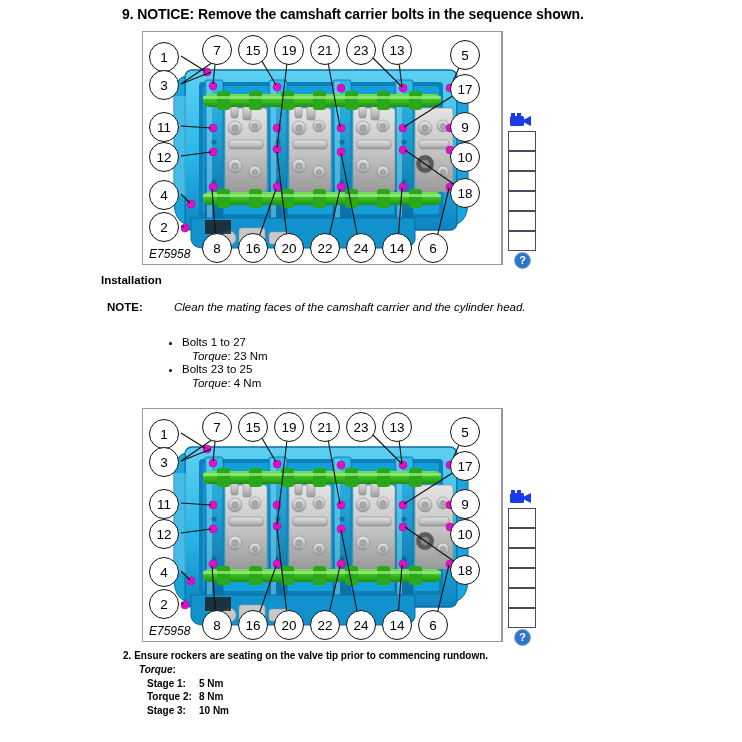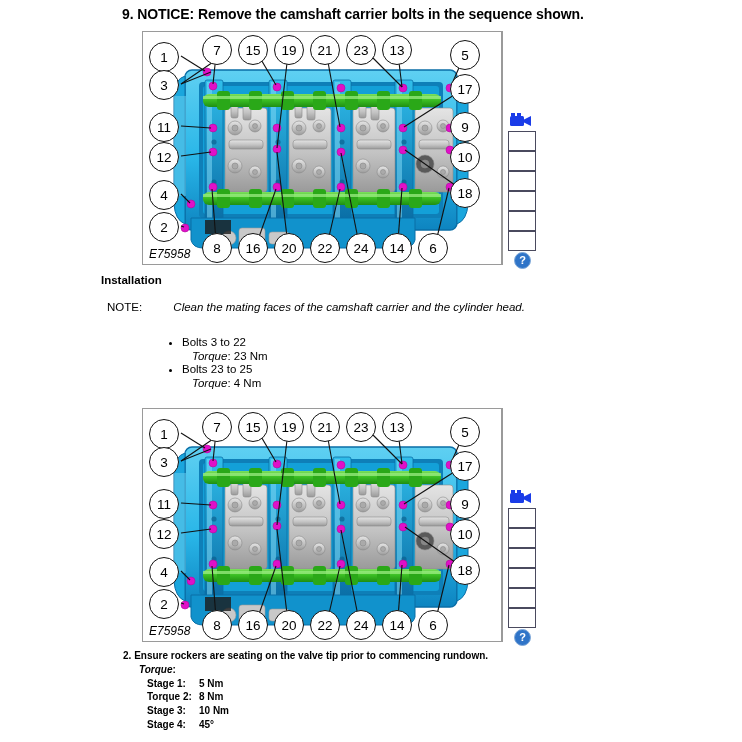--- a/index.html
+++ b/index.html
@@ -27,21 +27,21 @@
   .heading {
     position: absolute;
     font-size: 11.5px;
     font-weight: bold;
   }
   .note-line {
     position: absolute;
     font-size: 11.5px;
     white-space: nowrap;
   }
-  .note-line .kw { font-weight: normal; padding-left: 6px; }
+  .note-line .kw { font-weight: bold; padding-left: 6px; }
   .note-line .it { font-style: italic; margin-left: 28px; }
 
   .bullets {
     position: absolute;
     font-size: 11.5px;
     line-height: 13.5px;
   }
   .bullets ul {
     margin: 0; padding-left: 14px;
     list-style: disc;
@@ -446,21 +446,21 @@
   <div class="heading" style="left:101px; top:274px;">Installation</div>
 
   <div class="note-line" style="left:101px; top:301px;">
     <span class="kw">NOTE:</span>
     <span class="it">Clean the mating faces of the camshaft carrier and the cylinder head.</span>
   </div>
 
   <div class="bullets" style="left:168px; top:336px;">
     <ul>
       <li>
-        <span>Bolts 3 to 22</span>
+        <span>Bolts 1 to 27</span>
         <div class="sub">
           <span class="it">Torque</span><span>: 23 Nm</span>
         </div>
       </li>
       <li>
         <span>Bolts 23 to 25</span>
         <div class="sub">
           <span class="it">Torque</span><span>: 4 Nm</span>
         </div>
       </li>
@@ -789,18 +789,15 @@
     </div>
     <div class="indent2">
       <span class="stage-lbl">Stage 1:</span><span>5 Nm</span>
     </div>
     <div class="indent2">
       <span class="stage-lbl">Torque 2:</span><span>8 Nm</span>
     </div>
     <div class="indent2">
       <span class="stage-lbl">Stage 3:</span><span>10 Nm</span>
     </div>
-    <div class="indent2">
-      <span class="stage-lbl">Stage 4:</span><span>45°</span>
-    </div>
   </div>
 
 </div>
 
 </body></html>

